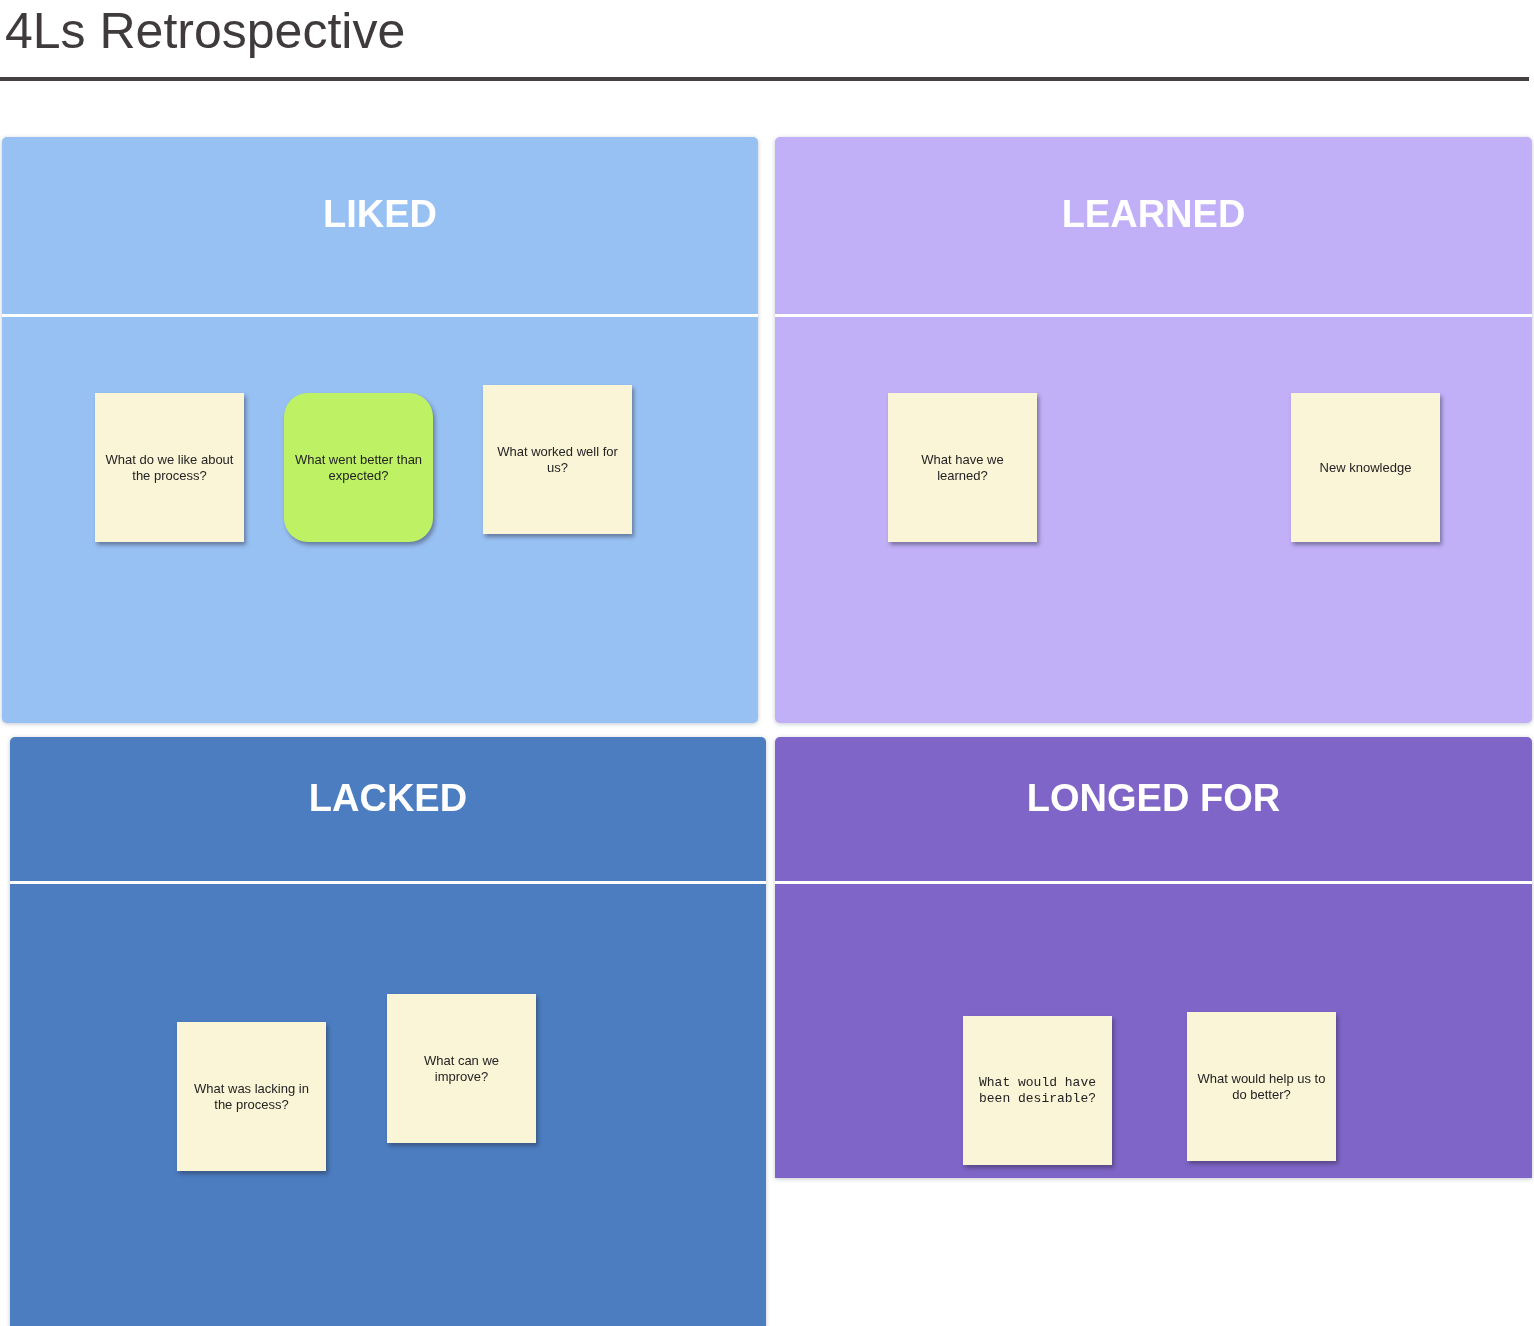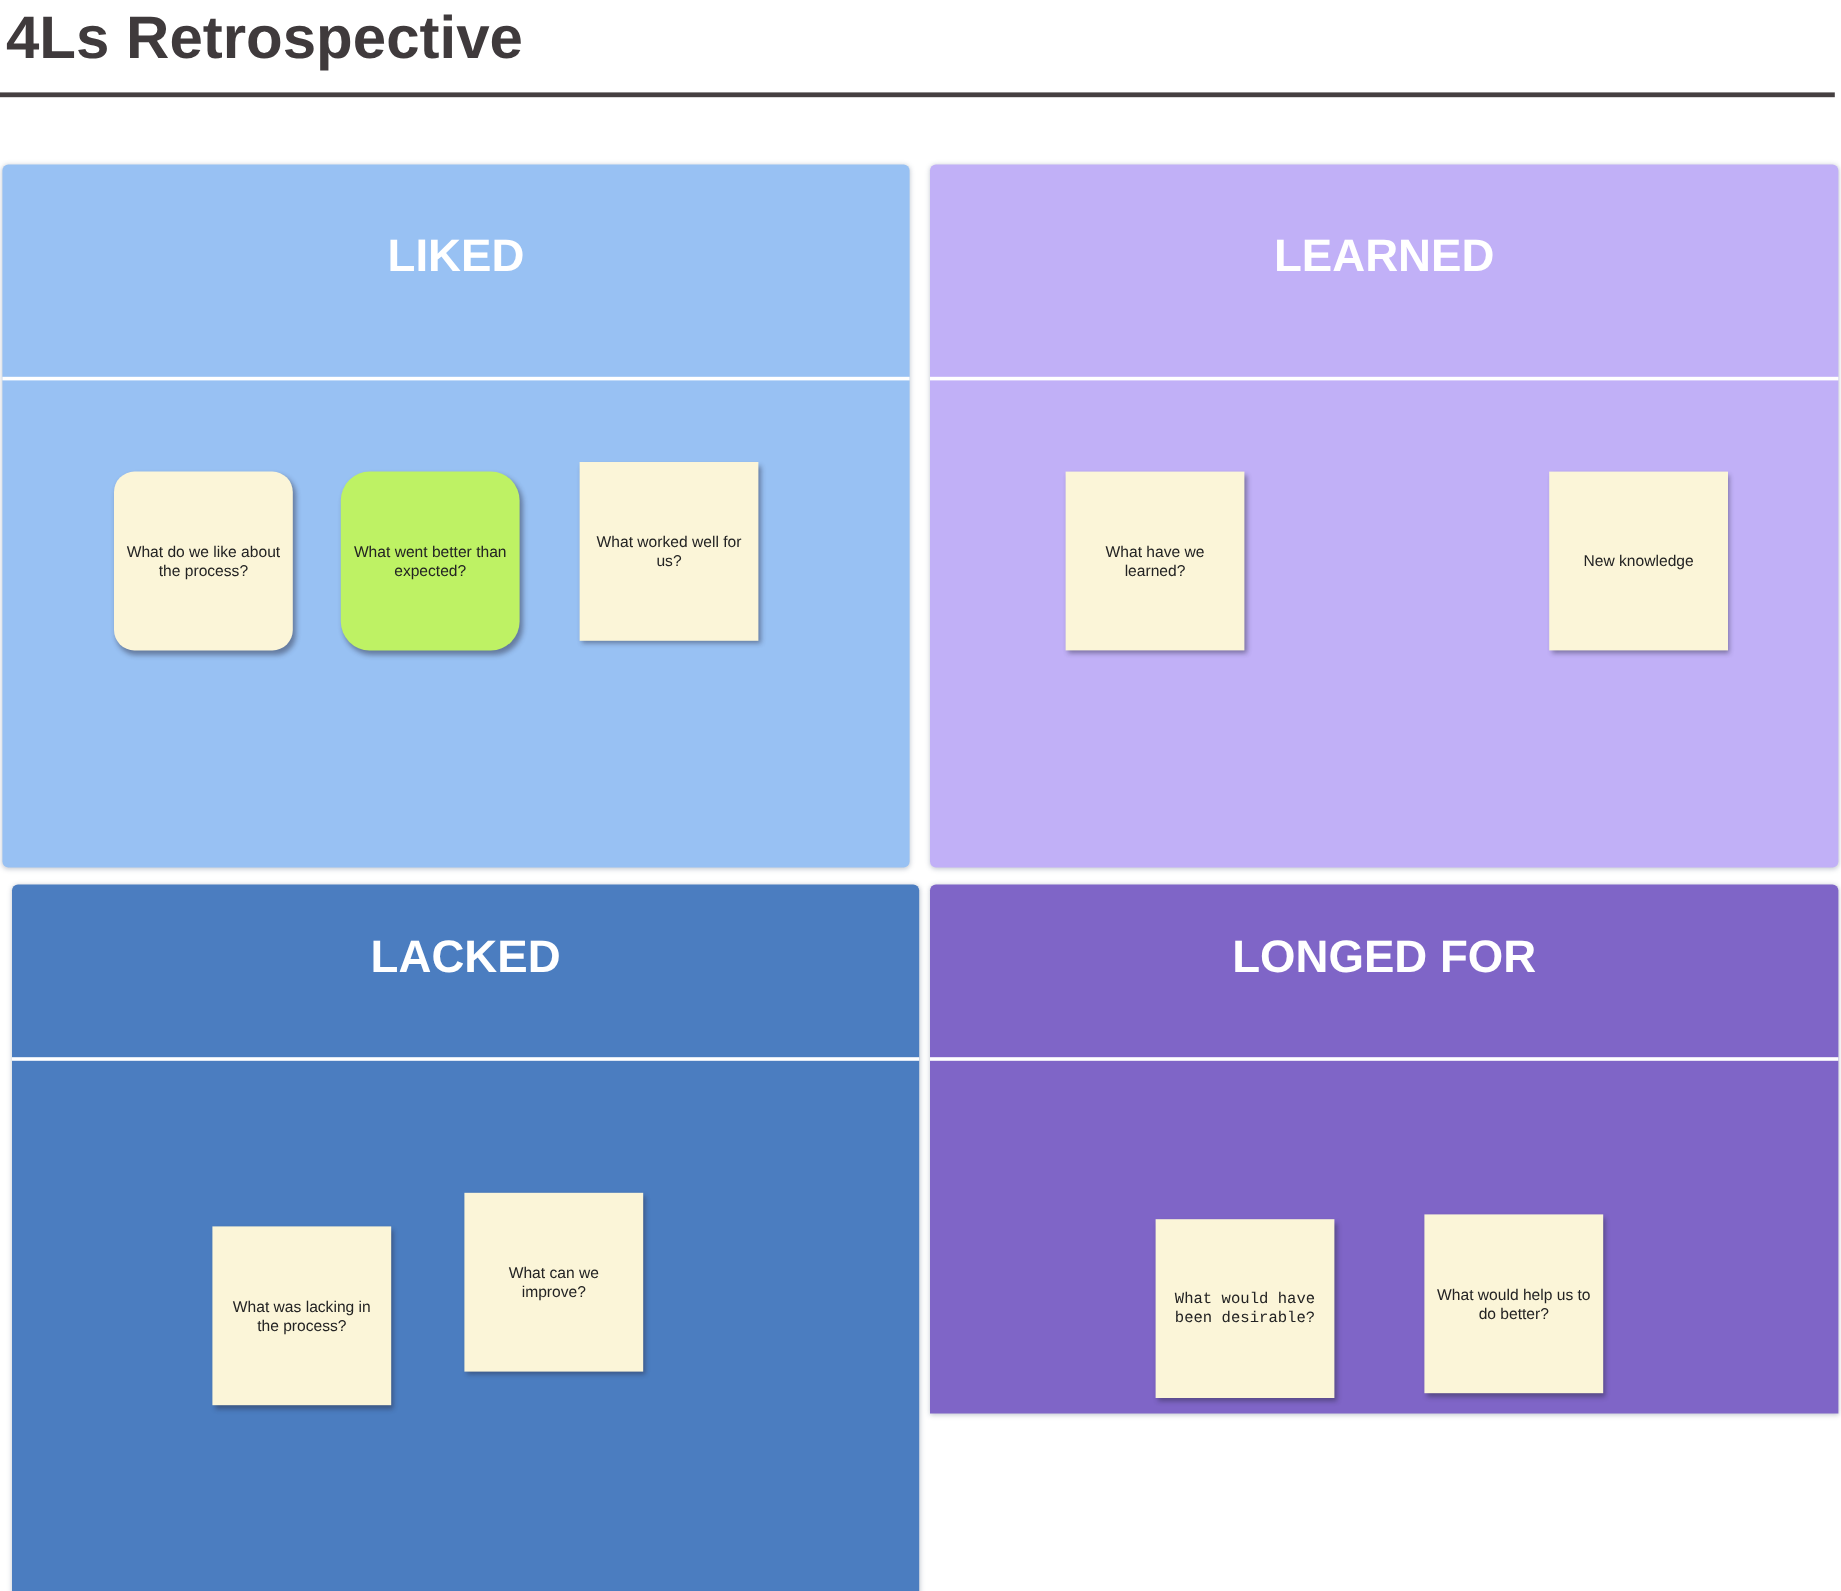--- a/index.html
+++ b/index.html
@@ -9,21 +9,21 @@
     width: 1534px;
     height: 1326px;
     position: relative;
     overflow: hidden;
   }
   .page-title {
     position: absolute;
     left: 5px;
     top: 2px;
     font-size: 50px;
-    font-weight: bold;
+    font-weight: normal;
     color: #3f3a3c;
     letter-spacing: 0px;
   }
   .title-rule {
     position: absolute;
     left: 0;
     top: 77px;
     width: 1529px;
     height: 4px;
     background: #453f41;
@@ -84,21 +84,21 @@
 </head>
 <body>
 
 <h1 class="page-title">4Ls Retrospective</h1>
 <div class="title-rule"></div>
 
 <section class="quadrant q-liked" style="background: rgb(152, 193, 243);">
   <div class="quadrant-header">
     <span class="quadrant-title">LIKED</span>
   </div>
-  <div class="note n0" style="background: rgb(251, 245, 216); border-radius: 17px;">What do we like about the process?</div>
+  <div class="note n0" style="background: rgb(251, 245, 216);">What do we like about the process?</div>
   <div class="note n1" style="background: #bef264; border-radius: 24px;">What went better than expected?</div>
   <div class="note n2" style="background: rgb(251, 245, 216);">What worked well for us?</div>
 </section>
 
 <section class="quadrant q-learned" style="background: rgb(193, 176, 247);">
   <div class="quadrant-header">
     <span class="quadrant-title">LEARNED</span>
   </div>
   <div class="note n0" style="background: rgb(251, 245, 216);">What have we learned?</div>
   <div class="note n2" style="background: rgb(251, 245, 216);">New knowledge</div>

